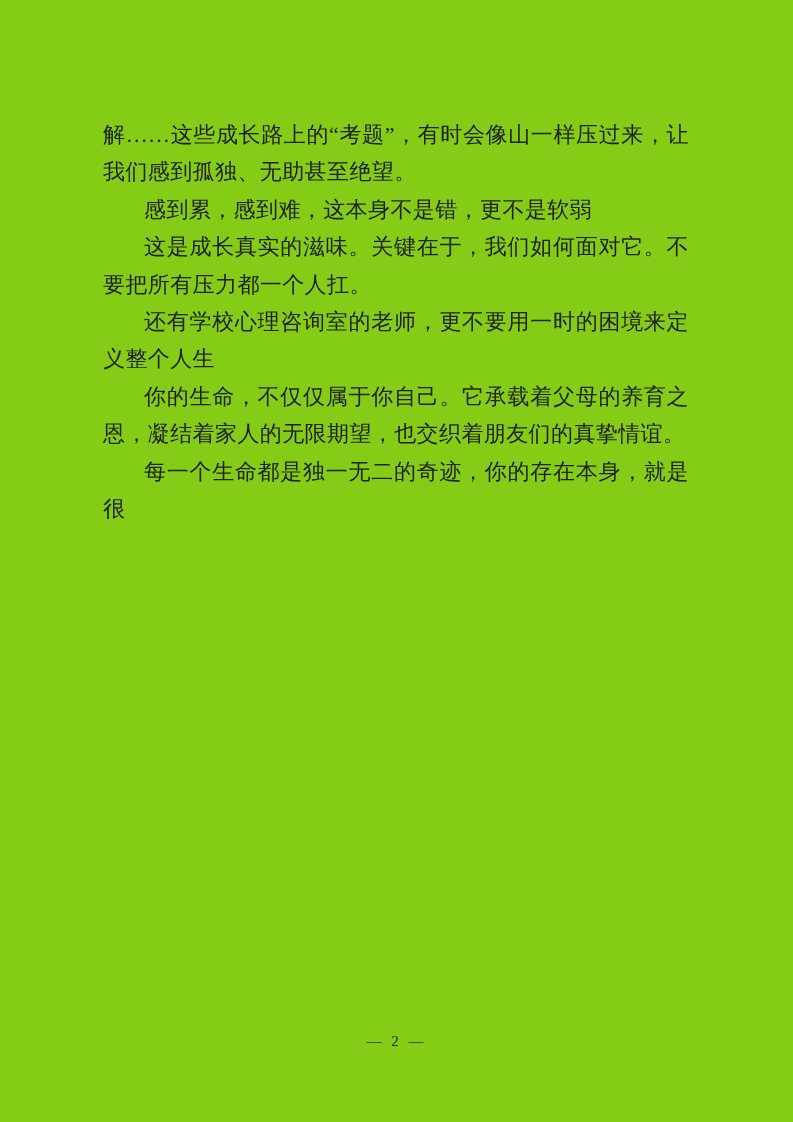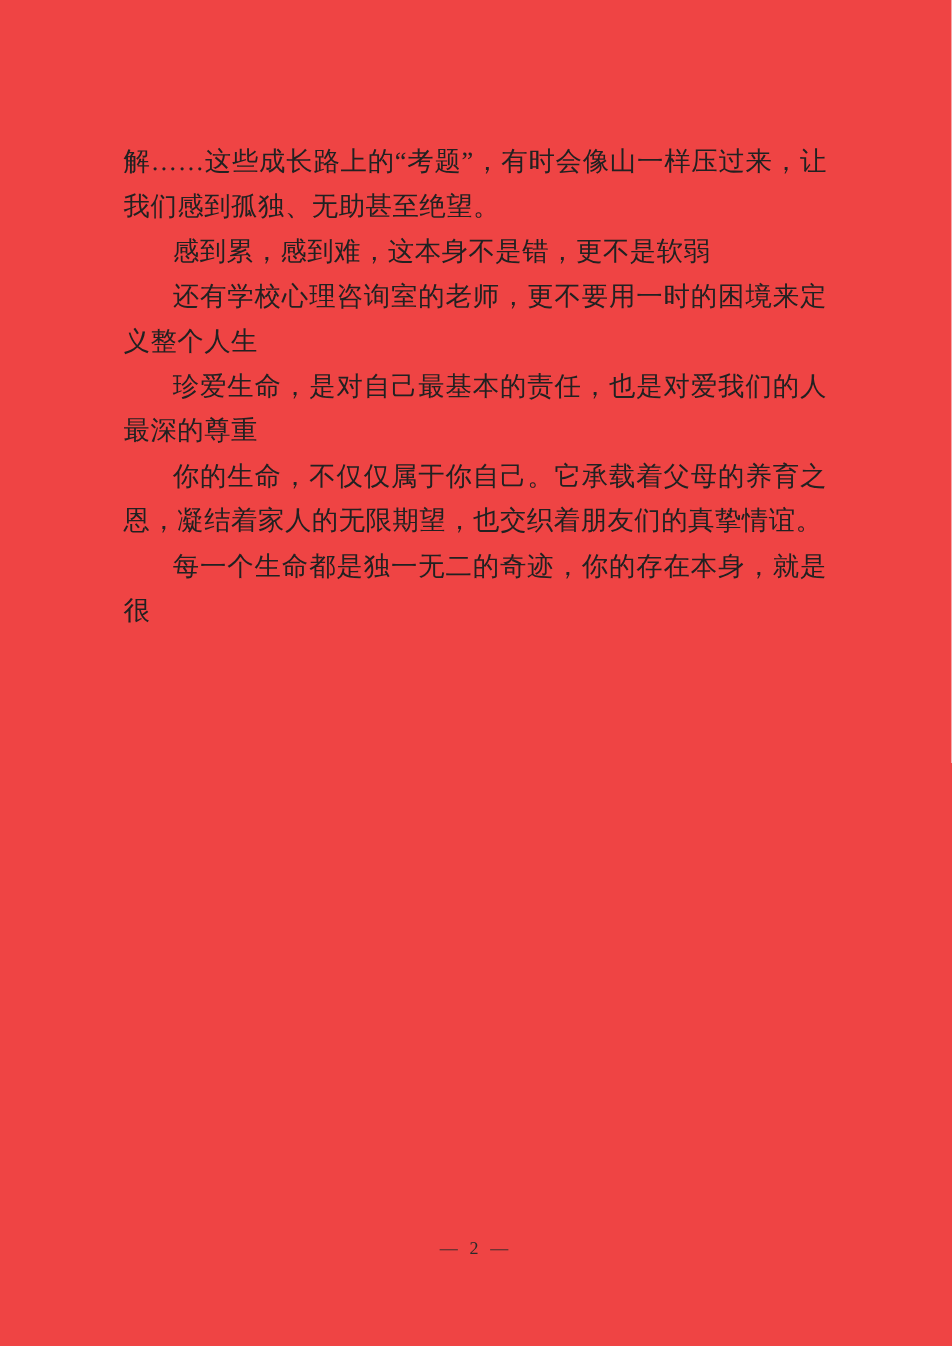--- a/index.html
+++ b/index.html
@@ -4,21 +4,21 @@
 <style>
   html, body {
     margin: 0;
     padding: 0;
     background: #ffffff;
   }
   .page {
     position: relative;
     width: 793px;
     height: 1122px;
-    background: #ef4444;
+    background: #84cc16;
     overflow: hidden;
     font-family: "Liberation Serif", "DejaVu Serif", serif;
     color: #212121;
   }
   .content {
     position: absolute;
     left: 103px;
     top: 116px;
     width: 586px;
   }
@@ -49,21 +49,21 @@
   }
 </style>
 </head>
 <body>
 
 <div class="page">
 
   <main class="content">
     <p class="para">解……这些成长路上的“考题”，有时会像山一样压过来，让我们感到孤独、无助甚至绝望。</p>
     <p class="para indent">感到累，感到难，这本身不是错，更不是软弱</p>
+    <p class="para indent">这是成长真实的滋味。关键在于，我们如何面对它。不要把所有压力都一个人扛。</p>
     <p class="para indent">还有学校心理咨询室的老师，更不要用一时的困境来定义整个人生</p>
-    <p class="para indent">珍爱生命，是对自己最基本的责任，也是对爱我们的人最深的尊重</p>
     <p class="para indent">你的生命，不仅仅属于你自己。它承载着父母的养育之恩，凝结着家人的无限期望，也交织着朋友们的真挚情谊。</p>
     <p class="para indent">每一个生命都是独一无二的奇迹，你的存在本身，就是很</p>
   </main>
 
   <div class="footer">— 2 —</div>
 
 </div>
 
 </body></html>

